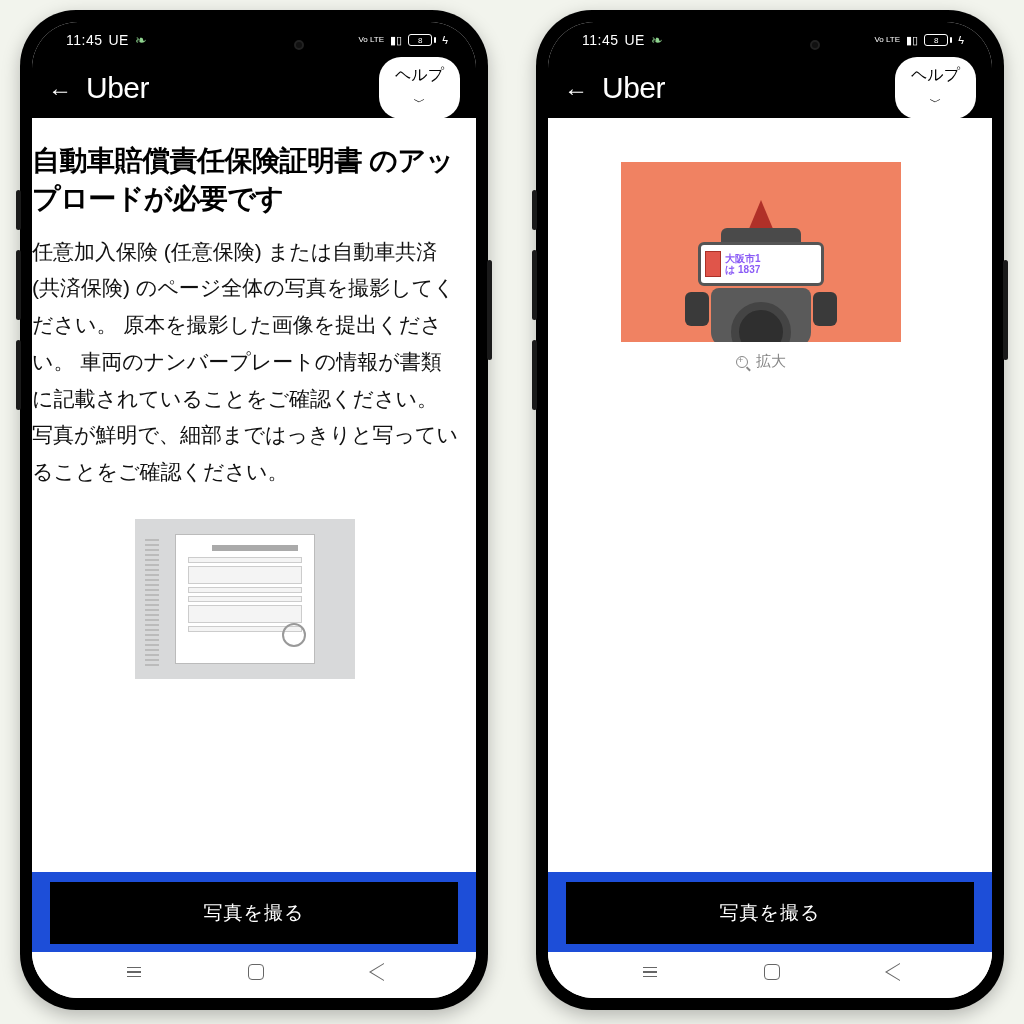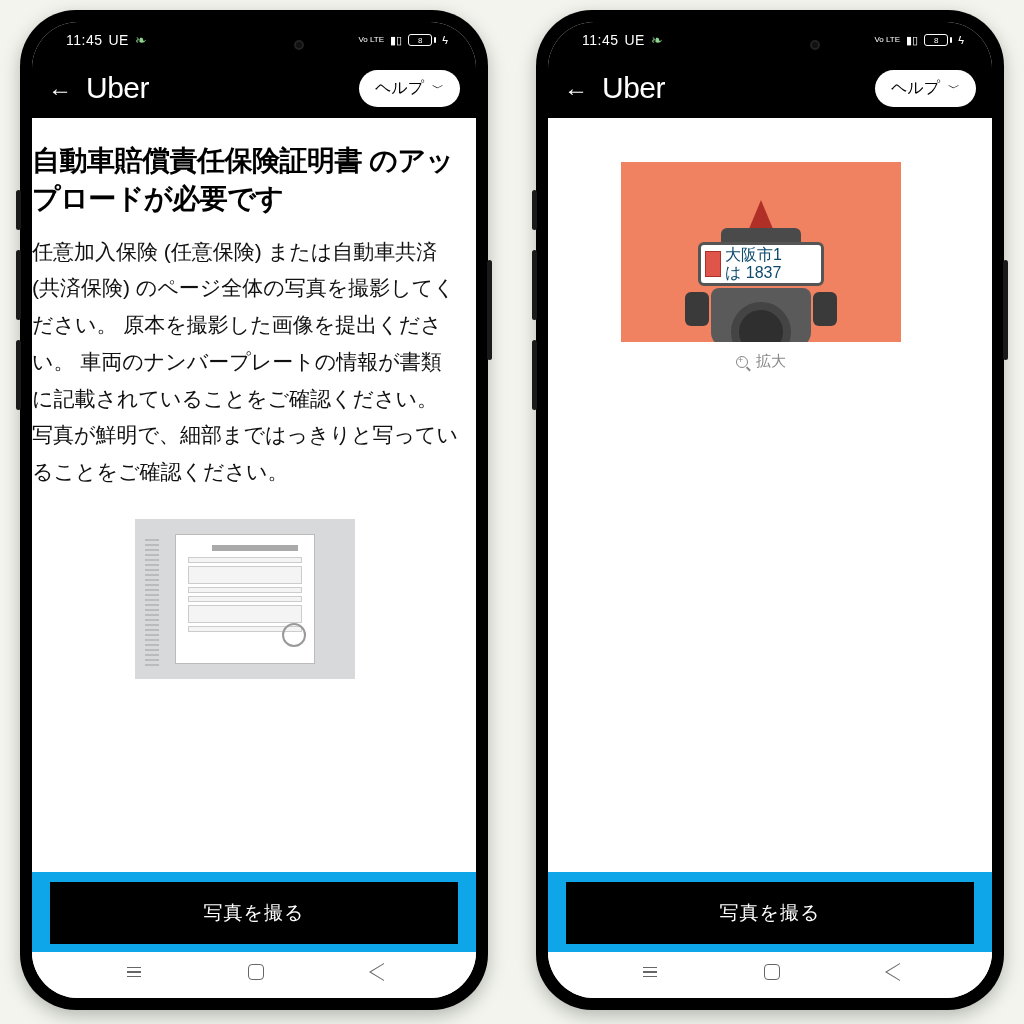--- a/index.html
+++ b/index.html
@@ -65,21 +65,21 @@
     align-items: center;
     padding: 0 16px;
     gap: 14px;
   }
   .back-arrow { font-size:24px; font-weight:400; }
   .logo { font-size: 30px; font-weight: 500; letter-spacing:-0.5px; }
   .spacer { flex:1; }
   .help-btn {
     background:#fff; color:#000; border-radius:22px;
     padding:8px 16px; font-size:16px; font-weight:500;
-    display:flex; align-items:center; gap:8px;
+    display:flex; align-items:center; gap:8px;flex-direction:column;
   }
   .help-btn .chev { font-size:12px; }
 
   .content {
     flex:1;
     background:#fff;
     padding: 24px 18px 10px 0;
     overflow:hidden;
   }
   .title {
@@ -118,34 +118,34 @@
     width: 280px; height:180px;
     background:#f08262;
     display:flex; align-items:flex-end; justify-content:center;
     position:relative; overflow:hidden;
   }
   .scoot-body{ width:140px; height:150px; position:relative; }
   .scoot-top{ position:absolute; top:8px; left:50%; transform:translateX(-50%); width:30px; height:36px; background:#b03028; clip-path:polygon(50% 0,100% 100%,0 100%);}
   .scoot-mid{ position:absolute; top:36px; left:50%; transform:translateX(-50%); width:80px; height:28px; background:#4a4a4a; border-radius:6px 6px 0 0;}
   .scoot-plate{ position:absolute; top:50px; left:50%; transform:translateX(-50%); width:126px; height:44px; background:#fff; border:3px solid #555; border-radius:6px; display:flex; align-items:center; padding:2px 4px; gap:4px;}
   .plate-sticker{ width:16px; height:26px; background:#e0554a; border:1px solid #aa3028;}
-  .plate-text{ font-size:16px; color:#0c4a6e; line-height:1.1; font-weight:400;}
+  .plate-text{ font-size:10px; color:#8b5cf6; line-height:1.1; font-weight:700;}
   .scoot-lower{ position:absolute; top:96px; left:50%; transform:translateX(-50%); width:100px; height:60px; background:#5a5a5a; border-radius:8px 8px 16px 16px;}
   .scoot-wheel{ position:absolute; bottom:-20px; left:50%; transform:translateX(-50%); width:60px; height:60px; background:#2f2f2f; border-radius:50%; border:8px solid #444;}
   .scoot-arm-l{position:absolute; top:100px; left:-6px; width:24px; height:34px; background:#3a3a3a; border-radius:6px;}
   .scoot-arm-r{position:absolute; top:100px; right:-6px; width:24px; height:34px; background:#3a3a3a; border-radius:6px;}
 
   .zoom-row{ text-align:center; margin-top:10px; color:#888; font-size:15px;}
   .zoom-row .zicon{ font-size:14px; margin-right:4px; display:inline-block; border:1.5px solid #888; width:12px; height:12px; border-radius:50%; position:relative; vertical-align:middle;}
   .zoom-row .zicon::after{content:''; position:absolute; width:5px; height:1.5px; background:#888; bottom:-2px; right:-4px; transform:rotate(45deg);}
   .zoom-row .zplus{position:absolute; font-size:9px; left:1px; top:-2px; color:#888;}
 
   .bottom-bar{
     padding: 10px 18px 8px 18px;
-    background:#0ea5e9;
+    background:#1d4ed8;
   }
   .take-photo{
     width:100%; background:#000; color:#fff;
     text-align:center; padding:18px 0;
     font-size:19px; font-weight:500;
     border-radius:0;
     letter-spacing:1px;
   }
   .navbar{
     height:46px; background:#fff;

